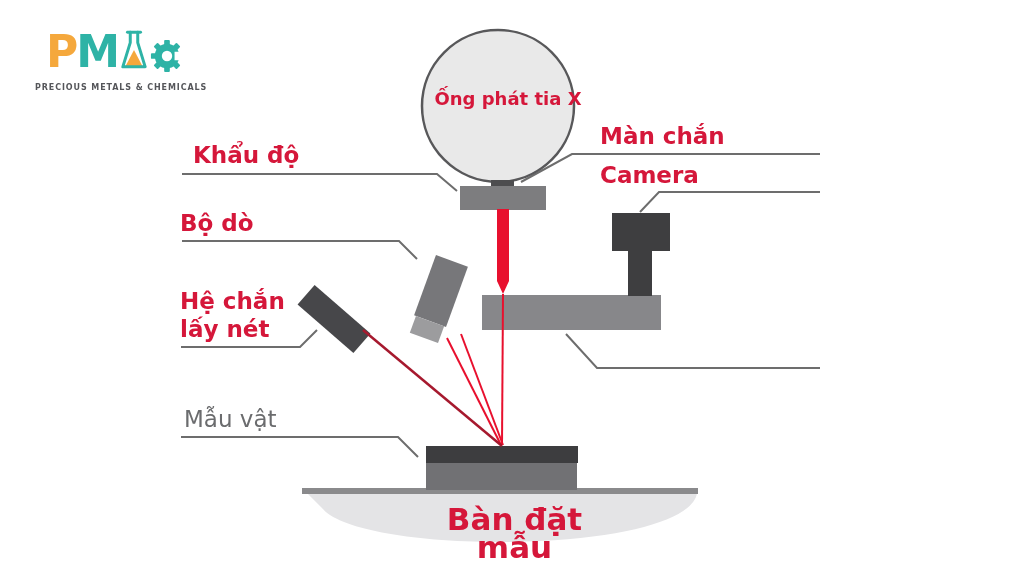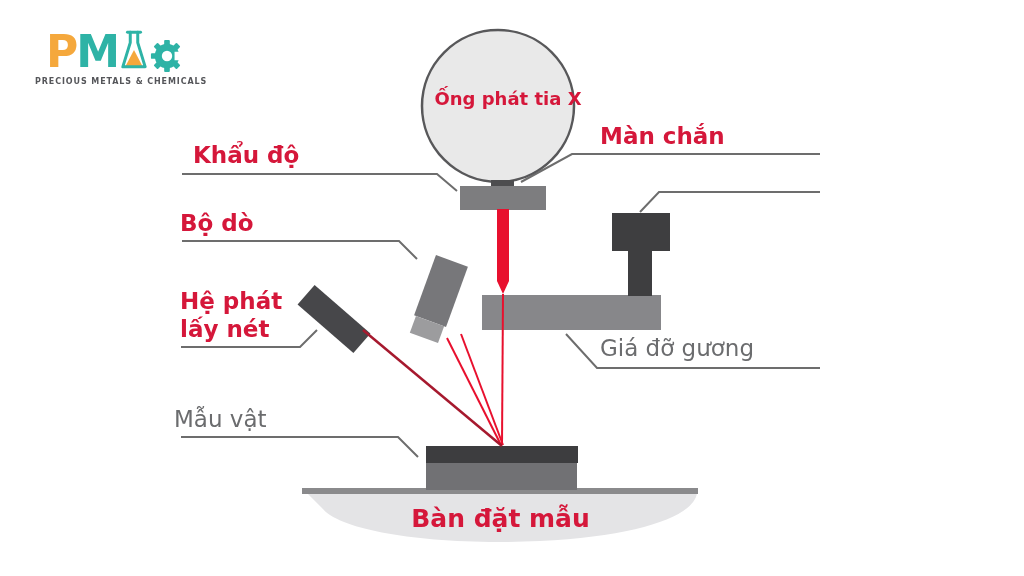--- a/index.html
+++ b/index.html
@@ -12,21 +12,21 @@
   .label.red{color:#d5173a;font-weight:700;font-size:23px;line-height:28px;}
   .label.gray{color:#6b6c6e;font-weight:400;font-size:23px;line-height:28px;}
   .label.center{text-align:center;}
   .label.right{}
   
   #logo{position:absolute;left:35px;top:28px;width:160px;}
   #logo .letters{display:flex;align-items:flex-end;justify-content:center;height:46px;}
   #logo .ltr{font-weight:700;font-size:44px;line-height:44px;letter-spacing:-2px;}
   #logo .ltr.p{color:#f5a83c;}
   #logo .ltr.m{color:#2eb3a6;margin-right:2px;}
-  #logo .tagline{margin-top:3px;text-align:center;font-size:8px;font-weight:700;
+  #logo .tagline{margin-top:9px;text-align:center;font-size:8px;font-weight:700;
     letter-spacing:0.9px;color:#55565a;white-space:nowrap;}
 </style>
 </head>
 <body>
 
 <div id="stage">
 
   <svg id="diagram-svg" width="1024" height="576" viewBox="0 0 1024 576">
 
     <g stroke="#6d6d6d" stroke-width="2" fill="none">
@@ -96,23 +96,23 @@
     </div>
     <div class="tagline">PRECIOUS METALS &amp; CHEMICALS</div>
   </div>
 
   <div class="label red center" style="left:428px;top:84px;width:160px;line-height:29px;font-size:18px;">Ống phát tia X</div>
 
   <div class="label red" style="left:193px;top:141px;">Khẩu độ</div>
 
   <div class="label red" style="left:180px;top:209px;">Bộ dò</div>
 
-  <div class="label red" style="left:180px;top:287px;width:126px;">Hệ phát lấy nét</div>
+  <div class="label red" style="left:180px;top:287px;width:126px;">Hệ chắn lấy nét</div>
 
-  <div class="label gray" style="left:174px;top:405px;text-align:center;">Mẫu vật</div>
+  <div class="label gray" style="left:184px;top:405px;text-align:center;">Mẫu vật</div>
 
   <div class="label red right" style="left:600px;top:122px;width:220px;">Màn chắn</div>
 
+  <div class="label red right" style="left:600px;top:161px;width:220px;">Camera</div>
 
-  <div class="label gray right" style="left:600px;top:334px;width:220px;">Giá đỡ gương</div>
 
-  <div class="label red center" style="left:398px;top:505px;width:205px;font-size:25px;">Bàn đặt mẫu</div>
+  <div class="label red center" style="left:412px;top:505px;width:205px;font-size:31px;">Bàn đặt mẫu</div>
 </div>
 
 </body></html>

